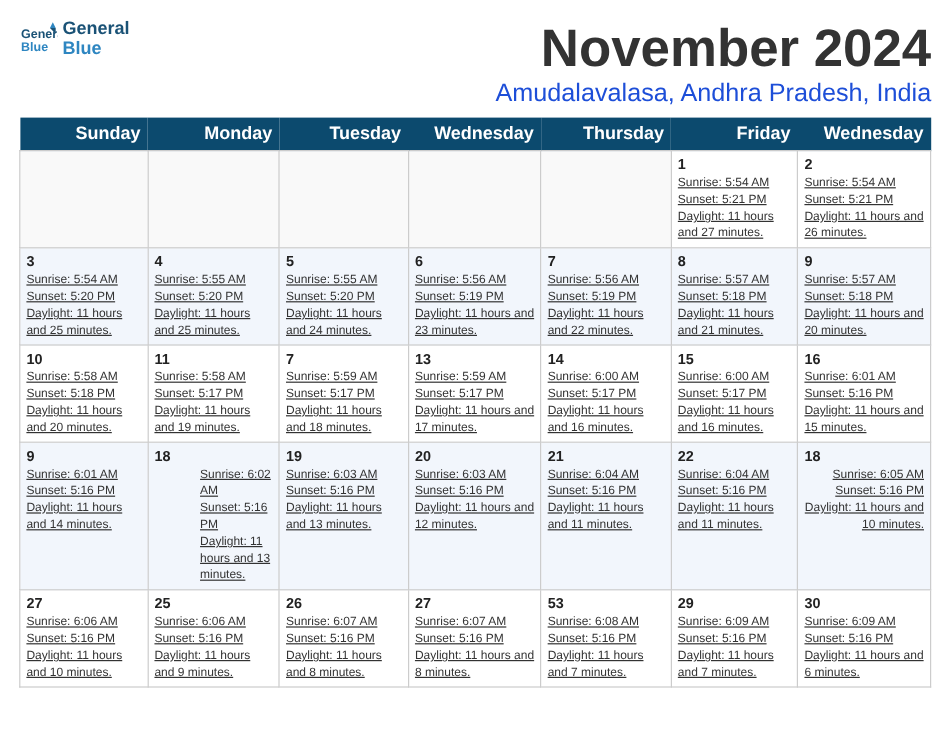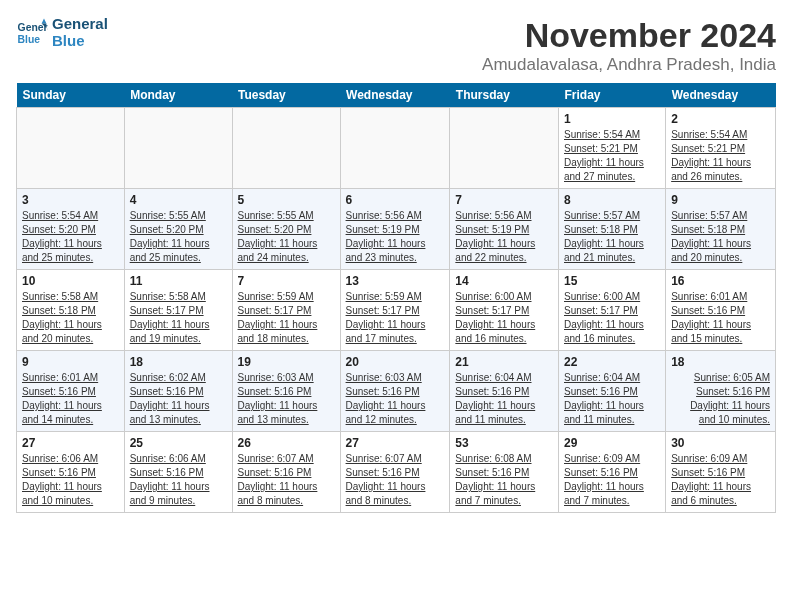--- a/index.html
+++ b/index.html
@@ -22,39 +22,39 @@
       gap: 4px;
     }
     .logo-icon {
       width: 32px;
       height: 32px;
     }
     .title-block {
       text-align: right;
     }
     .month-title {
-      font-size: 34px;
+      font-size: 44px;
       font-weight: bold;
       color: #333;
     }
     .subtitle {
-      font-size: 17px;
-      color: #737373;
+      font-size: 21px;
+      color: #1d4ed8;
     }
     table {
       width: 100%;
       border-collapse: collapse;
       font-size: 11px;
     }
     thead tr th {
-      background-color: #0369a1;
+      background-color: #0c4a6e;
       color: #fff;
-      text-align: left;
+      text-align: right;
       padding: 5px 6px;
-      font-size: 12px;
+      font-size: 15px;
       font-weight: bold;
     }
     tbody tr td {
       border: 1px solid #ccc;
       vertical-align: top;
       padding: 4px 5px;
       width: 113px;
       height: 80px;
       background: #fff;
     }
@@ -222,21 +222,21 @@
       </tr>
       <tr>
         <td>
           <span class="day-num">9</span>
           <div class="day-info" style="white-space: pre-line;">Sunrise: 6:01 AM
 Sunset: 5:16 PM
 Daylight: 11 hours and 14 minutes.</div>
         </td>
         <td>
           <span class="day-num">18</span>
-          <div class="day-info" style="white-space: pre-line;">Sunrise: 6:02 AM
+          <div class="day-info" style="white-space: pre-line; margin-left: 38px;">Sunrise: 6:02 AM
 Sunset: 5:16 PM
 Daylight: 11 hours and 13 minutes.</div>
         </td>
         <td>
           <span class="day-num">19</span>
           <div class="day-info" style="white-space: pre-line;">Sunrise: 6:03 AM
 Sunset: 5:16 PM
 Daylight: 11 hours and 13 minutes.</div>
         </td>
         <td>

